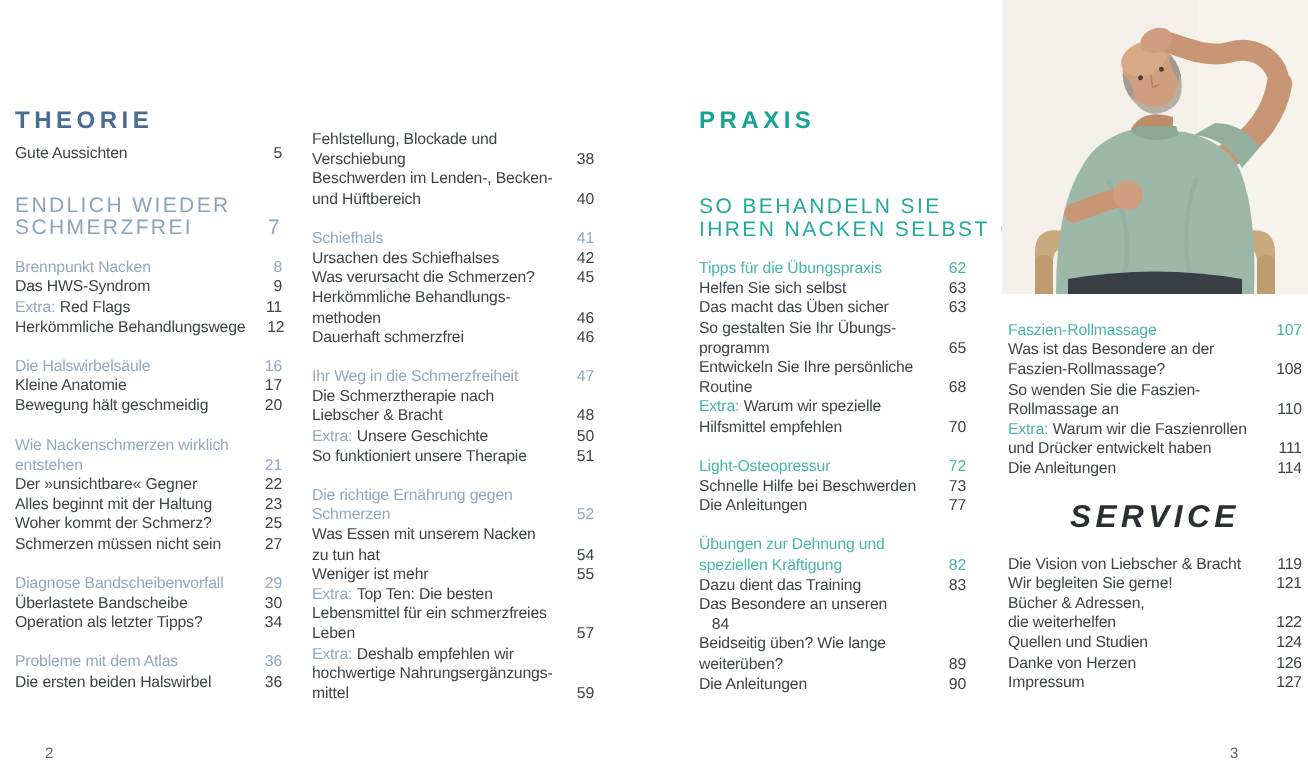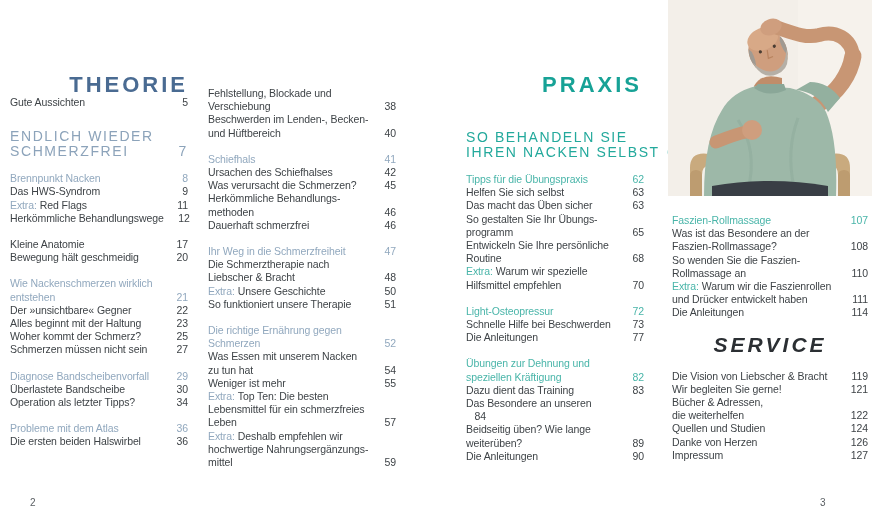--- a/index.html
+++ b/index.html
@@ -16,22 +16,22 @@
   .page{flex-shrink:0;min-width:20px;text-align:right;}
   
   .pg-left{--sub:#91a8be;--caps:#8ca3ba;}
   .pg-right{--sub:#49b5a9;--caps:#23a99c;}
   .entry.sub{color:var(--sub);}
   .entry.caps{color:var(--caps);letter-spacing:1.6px;font-size:14px;margin-top:20px;}
   .entry.caps .line{line-height:15px;}
   .prefix{color:var(--sub);margin-right:3px;}
   
   .big-heading{
-    position:absolute;text-align:right;font-weight:bold;
-    font-size:22px;letter-spacing:3px;
+    position:absolute;text-align:left;font-weight:bold;
+    font-size:16px;letter-spacing:3px;
   }
   .h-theorie{left:10px;top:72px;width:178px;color:#4a6b92;}
   .h-praxis{left:466px;top:72px;width:176px;color:#17a296;}
   .h-service{
     text-align:center;font-weight:bold;font-size:21px;letter-spacing:3px;
     color:#2b2f33;margin:10px 0 13px 0;font-style:italic;
   }
   .corner-num{position:absolute;bottom:12px;font-size:10px;color:#5a5f63;}
   .corner-left{left:30px;}
   .corner-right{left:820px;}
@@ -81,20 +81,26 @@
         </div>
       </div>
       <div class="entry body">
         <div class="line">
           <span class="text">Herkömmliche Behandlungswege</span>
           <span class="page">12</span>
         </div>
       </div>
     </div>
     <div class="group">
+      <div class="entry sub">
+        <div class="line">
+          <span class="text">Die Halswirbelsäule</span>
+          <span class="page">16</span>
+        </div>
+      </div>
       <div class="entry body">
         <div class="line">
           <span class="text">Kleine Anatomie</span>
           <span class="page">17</span>
         </div>
       </div>
       <div class="entry body">
         <div class="line">
           <span class="text">Bewegung hält geschmeidig</span>
           <span class="page">20</span>

